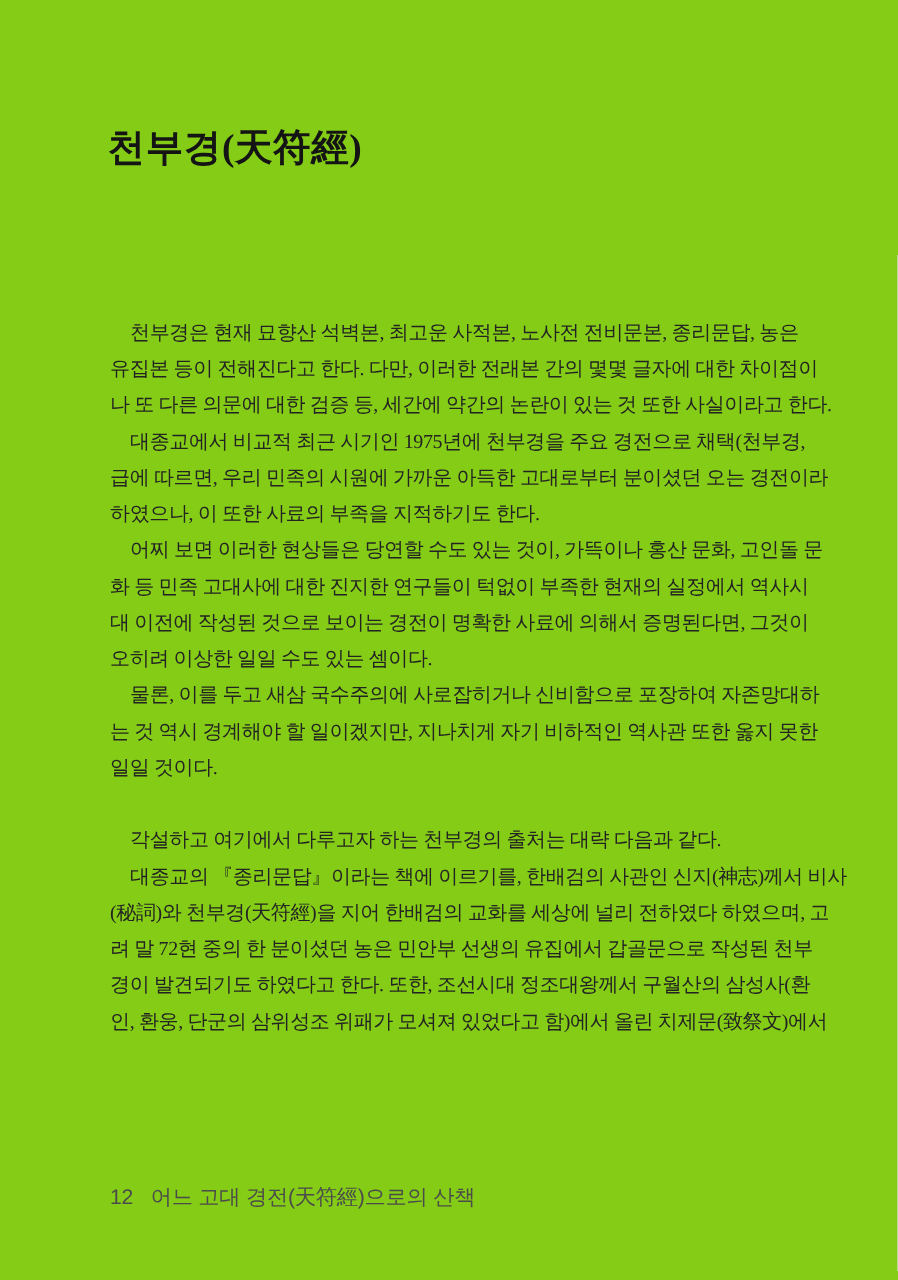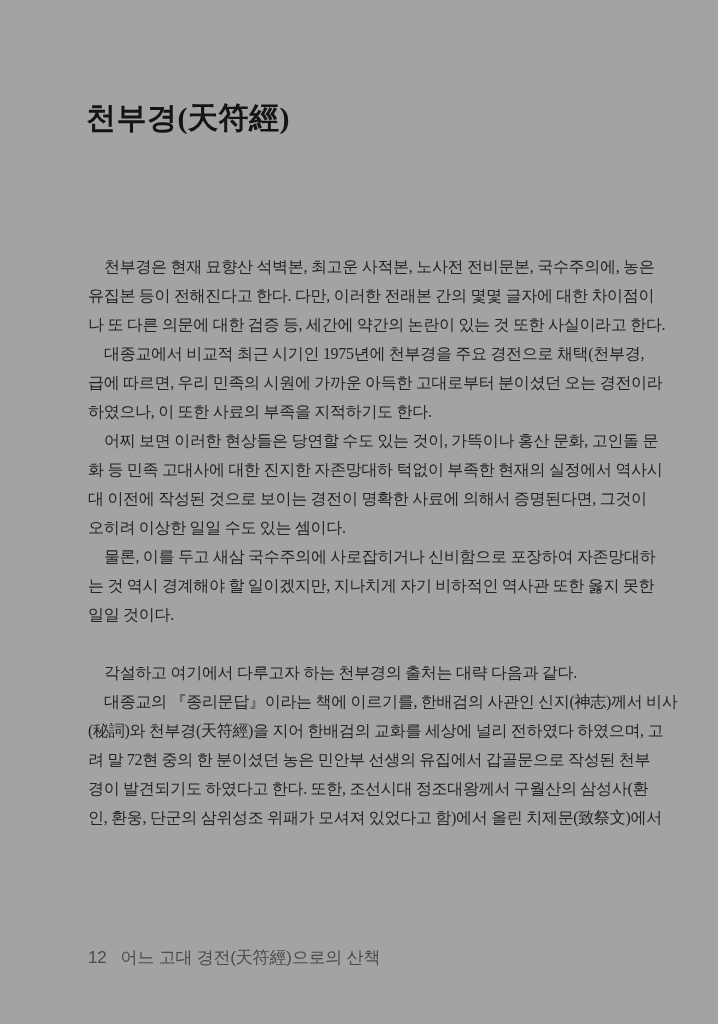--- a/index.html
+++ b/index.html
@@ -5,21 +5,21 @@
   html, body {
     margin: 0;
     padding: 0;
     background: #e8e8e8;
   }
   .page {
     position: relative;
     width: 718px;
     height: 1024px;
     margin: 0 auto;
-    background: #a3a3a3;
+    background: #84cc16;
     color: #1f1f1f;
     font-family: "Liberation Serif", "DejaVu Serif", serif;
     overflow: hidden;
   }
   .chapter-title {
     position: absolute;
     left: 86px;
     top: 98px;
     margin: 0;
     font-size: 30px;
@@ -63,28 +63,28 @@
   }
 </style>
 </head>
 <body>
 
 <div class="page">
 
   <h1 class="chapter-title">천부경(天符經)</h1>
 
   <div class="body-text">
-      <div class="line indent">천부경은 현재 묘향산 석벽본, 최고운 사적본, 노사전 전비문본, 국수주의에, 농은</div>
+      <div class="line indent">천부경은 현재 묘향산 석벽본, 최고운 사적본, 노사전 전비문본, 종리문답, 농은</div>
       <div class="line">유집본 등이 전해진다고 한다. 다만, 이러한 전래본 간의 몇몇 글자에 대한 차이점이</div>
       <div class="line">나 또 다른 의문에 대한 검증 등, 세간에 약간의 논란이 있는 것 또한 사실이라고 한다.</div>
       <div class="line indent">대종교에서 비교적 최근 시기인 1975년에 천부경을 주요 경전으로 채택(천부경,</div>
       <div class="line">급에 따르면, 우리 민족의 시원에 가까운 아득한 고대로부터 분이셨던 오는 경전이라</div>
       <div class="line">하였으나, 이 또한 사료의 부족을 지적하기도 한다.</div>
       <div class="line indent">어찌 보면 이러한 현상들은 당연할 수도 있는 것이, 가뜩이나 홍산 문화, 고인돌 문</div>
-      <div class="line">화 등 민족 고대사에 대한 진지한 자존망대하 턱없이 부족한 현재의 실정에서 역사시</div>
+      <div class="line">화 등 민족 고대사에 대한 진지한 연구들이 턱없이 부족한 현재의 실정에서 역사시</div>
       <div class="line">대 이전에 작성된 것으로 보이는 경전이 명확한 사료에 의해서 증명된다면, 그것이</div>
       <div class="line">오히려 이상한 일일 수도 있는 셈이다.</div>
       <div class="line indent">물론, 이를 두고 새삼 국수주의에 사로잡히거나 신비함으로 포장하여 자존망대하</div>
       <div class="line">는 것 역시 경계해야 할 일이겠지만, 지나치게 자기 비하적인 역사관 또한 옳지 못한</div>
       <div class="line">일일 것이다.</div>
       <div class="line blank"></div>
       <div class="line indent">각설하고 여기에서 다루고자 하는 천부경의 출처는 대략 다음과 같다.</div>
       <div class="line indent">대종교의 『종리문답』이라는 책에 이르기를, 한배검의 사관인 신지(神志)께서 비사</div>
       <div class="line">(秘詞)와 천부경(天符經)을 지어 한배검의 교화를 세상에 널리 전하였다 하였으며, 고</div>
       <div class="line">려 말 72현 중의 한 분이셨던 농은 민안부 선생의 유집에서 갑골문으로 작성된 천부</div>

